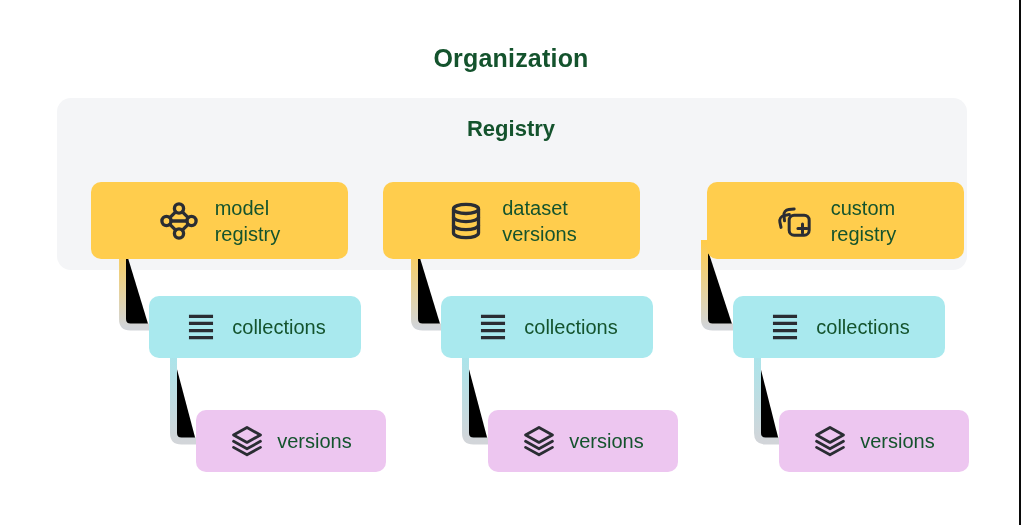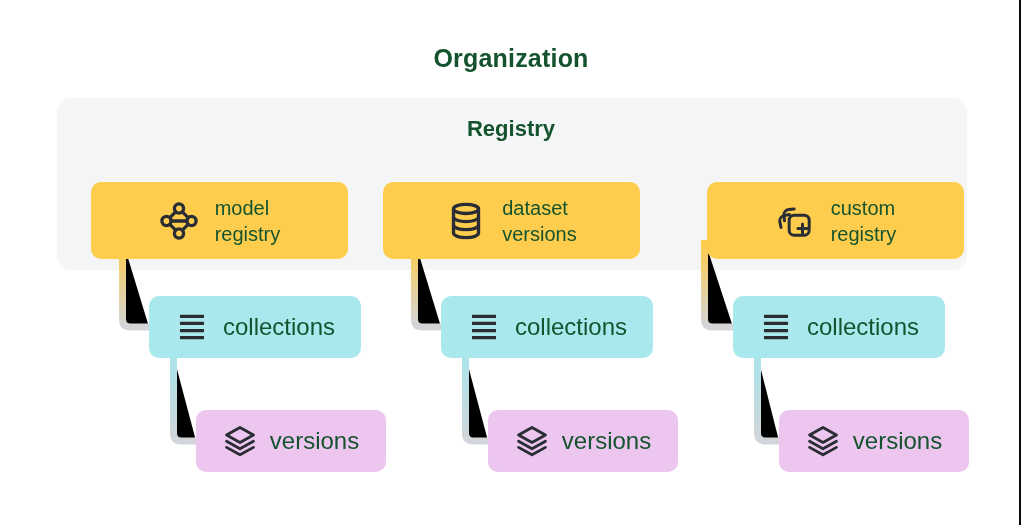--- a/index.html
+++ b/index.html
@@ -30,21 +30,21 @@
   #reg-custom  { left:707px; }
   .reg .lbl { font-size:20px; line-height:26px; white-space:pre-line; text-align:left; }
   .col  { top:296px; width:212px; height:62px; background:#a9e9ee; gap:14px; }
   #col-1 { left:149px; }
   #col-2 { left:441px; }
   #col-3 { left:733px; }
   .ver  { top:410px; width:190px; height:62px; background:#edc6f0; gap:13px; }
   #ver-1 { left:196px; }
   #ver-2 { left:488px; }
   #ver-3 { left:779px; }
-  .col .lbl, .ver .lbl { font-size:24px; }
+  .col .lbl, .ver .lbl { font-size:20px; }
   .icon { display:flex; align-items:center; }
   .icon svg { display:block; stroke:#2a2d33; fill:none; }
   .edge-line { position:absolute; left:1019px; top:0; width:2px; height:525px; background:#0a0a0a; }
 </style>
 </head>
 <body>
 
 <div class="canvas">
 
   <div class="title">Organization</div>

